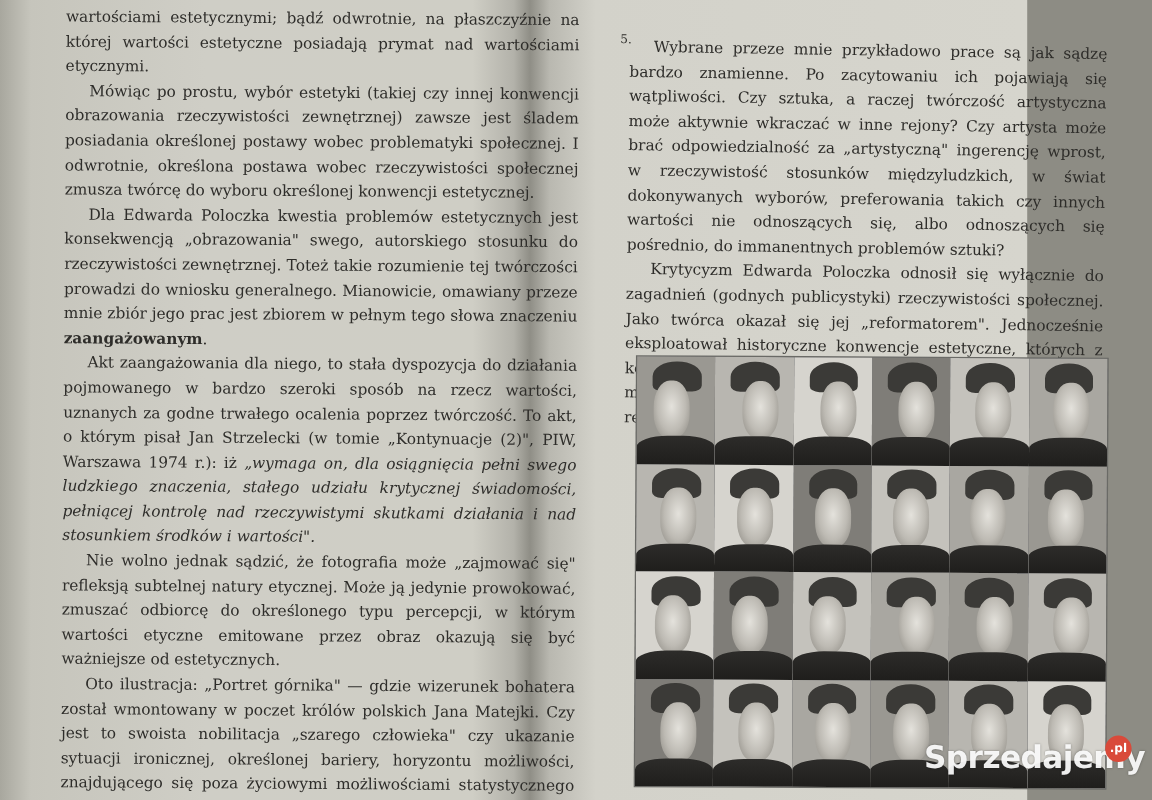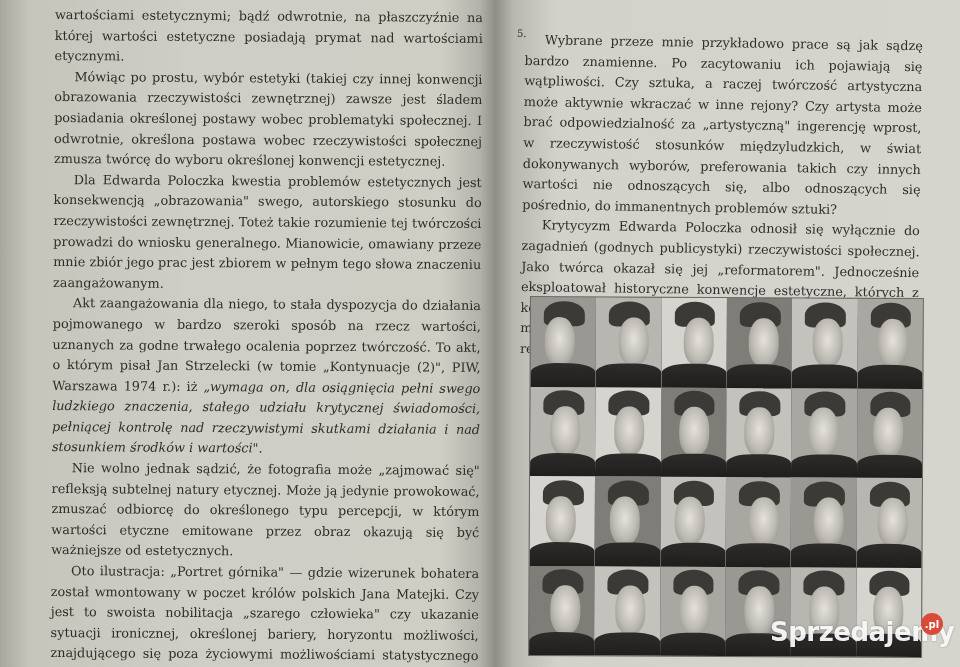--- a/index.html
+++ b/index.html
@@ -2,30 +2,30 @@
 <html><head>
 <meta charset="utf-8">
 <style>
   html, body { margin: 0; padding: 0; }
   body {
     width: 960px; height: 667px; overflow: hidden;
     background: #8d8c84;
     font-family: "DejaVu Serif", "Liberation Serif", serif;
   }
   .spread {
-    position: relative; width: 960px; height: 667px;
+    position: relative; width: 856px; height: 667px;
     background: linear-gradient(90deg, #a8a79e 0%, #c6c5bc 3%, #cfcec6 20%, #cfcec5 46%, #b3b2aa 50%, #8f8e86 51.6%, #b9b8b0 53.5%, #d3d2ca 58%, #d6d5cd 100%);
   }
   .page { position: absolute; top: 0; color: #2e2d2a; font-size: 12.8px; }
   .page-left { left: 55px; width: 428px; top: 5px; transform: rotate(0.4deg); transform-origin: left top; }
   .page-right { left: 525px; width: 398px; top: 30px; transform: rotate(0.9deg); transform-origin: left top; }
   .para { margin: 0; line-height: 20.6px; text-align: justify; text-align-last: left; }
   .para.indent { text-indent: 20px; }
   .para.cont { text-indent: 0; }
-  .bold { font-weight: normal; }
+  .bold { font-weight: bold; }
   .italic { font-style: italic; }
   .section-num { position: absolute; left: -8px; top: -2px; font-size: 10px; }
   .caption {
     margin: 18px 0 0 0; text-align: right; font-size: 11.5px; letter-spacing: 0.3px;
     color: #3c3b37;
   }
   .photo-grid {
     position: absolute; left: 530px; top: 298px; width: 392px; height: 358px;
     display: grid; grid-template-columns: repeat(6, 1fr); grid-template-rows: repeat(4, 1fr);
     background: #777; box-shadow: 0 0 0 1px #6a6a66;

